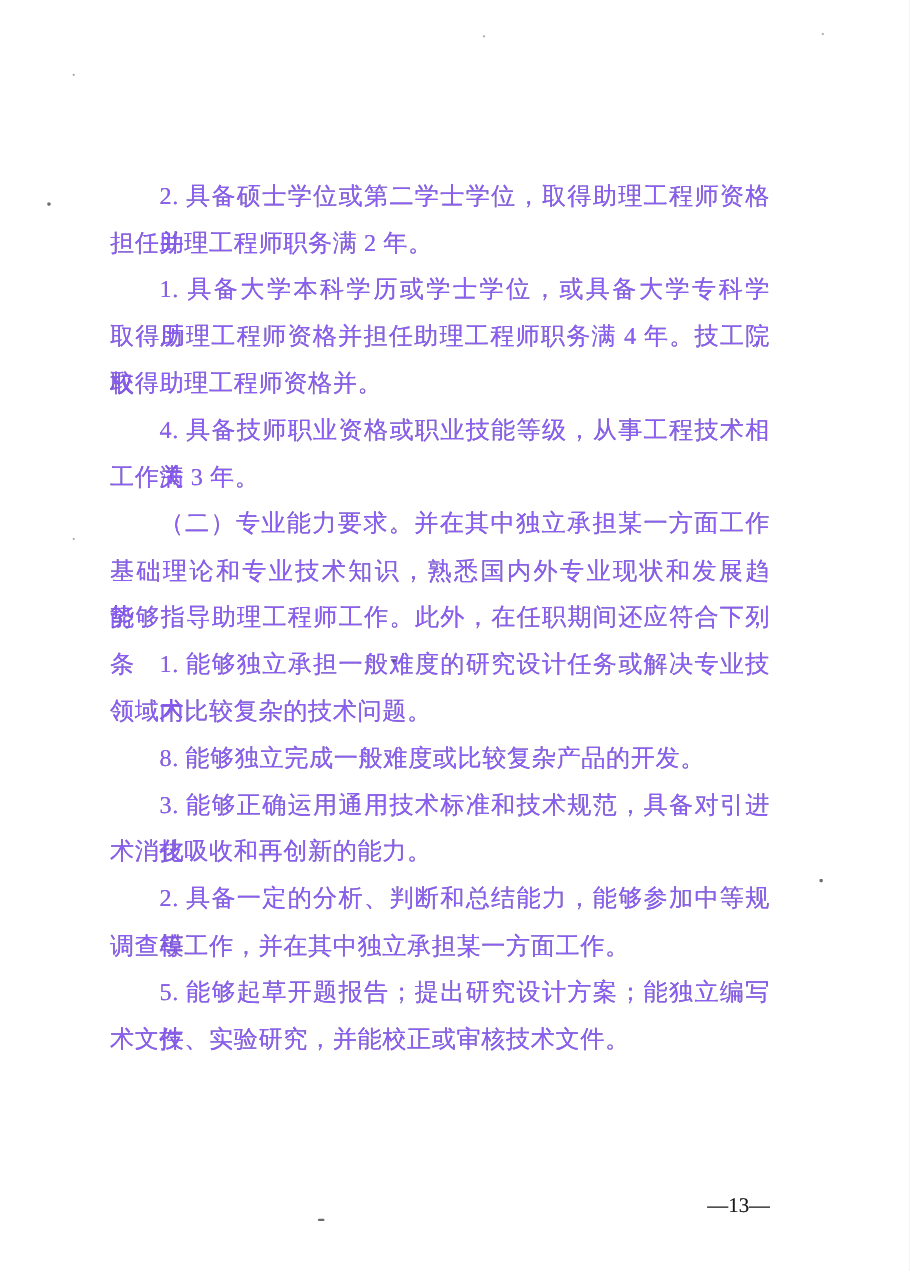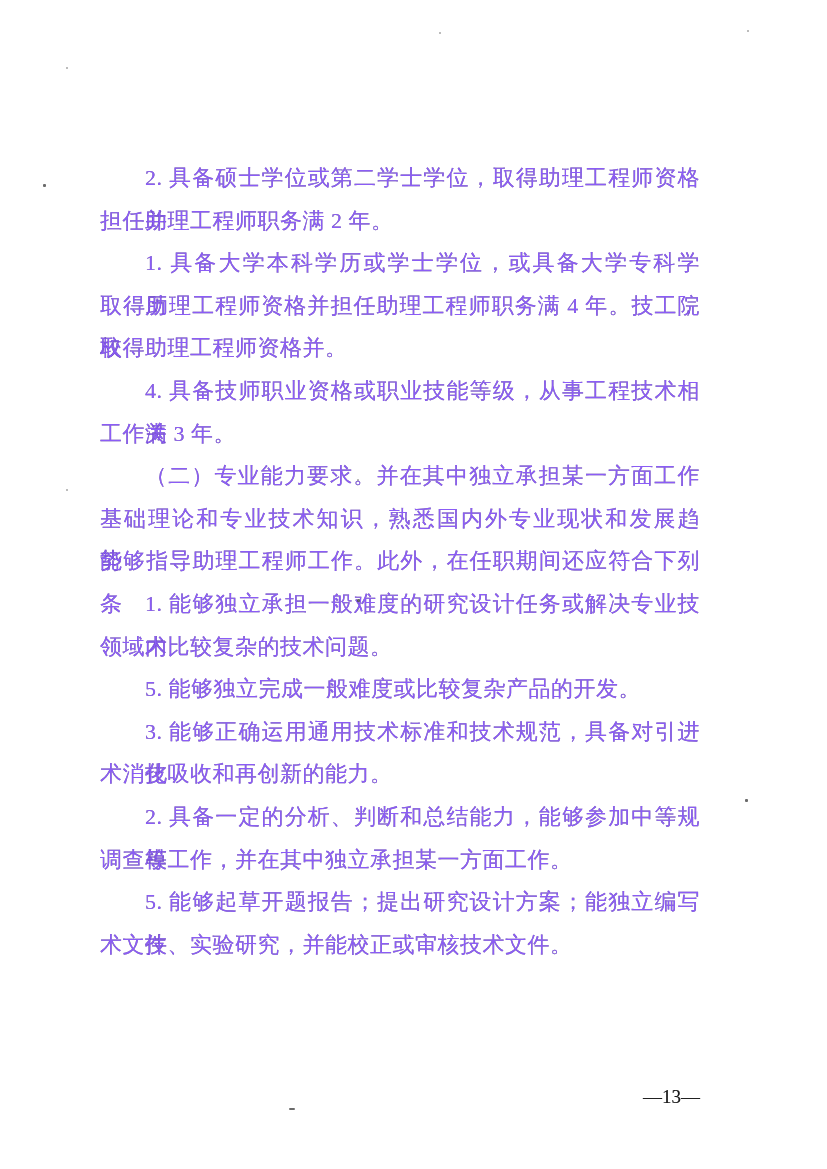--- a/index.html
+++ b/index.html
@@ -81,21 +81,21 @@
       <div class="line first">1. 具备大学本科学历或学士学位，或具备大学专科学历，</div>
       <div class="line">取得助理工程师资格并担任助理工程师职务满 4 年。技工院校</div>
       <div class="line last">取得助理工程师资格并。</div>
       <div class="line first">4. 具备技师职业资格或职业技能等级，从事工程技术相关</div>
       <div class="line last">工作满 3 年。</div>
       <div class="line first">（二）专业能力要求。并在其中独立承担某一方面工作</div>
       <div class="line">基础理论和专业技术知识，熟悉国内外专业现状和发展趋势，</div>
       <div class="line">能够指导助理工程师工作。此外，在任职期间还应符合下列条</div>
       <div class="line first">1. 能够独立承担一般难度的研究设计任务或解决专业技术</div>
       <div class="line last">领域内比较复杂的技术问题。</div>
-      <div class="line first last">5. 能够独立完成一般难度或比较复杂产品的开发。</div>
+      <div class="line first last">8. 能够独立完成一般难度或比较复杂产品的开发。</div>
       <div class="line first">3. 能够正确运用通用技术标准和技术规范，具备对引进技</div>
       <div class="line last">术消化吸收和再创新的能力。</div>
       <div class="line first">2. 具备一定的分析、判断和总结能力，能够参加中等规模</div>
       <div class="line last">调查等工作，并在其中独立承担某一方面工作。</div>
       <div class="line first">5. 能够起草开题报告；提出研究设计方案；能独立编写技</div>
       <div class="line last">术文件、实验研究，并能校正或审核技术文件。</div>
     </div>
 
   <div class="page-number">—13—</div>
 

